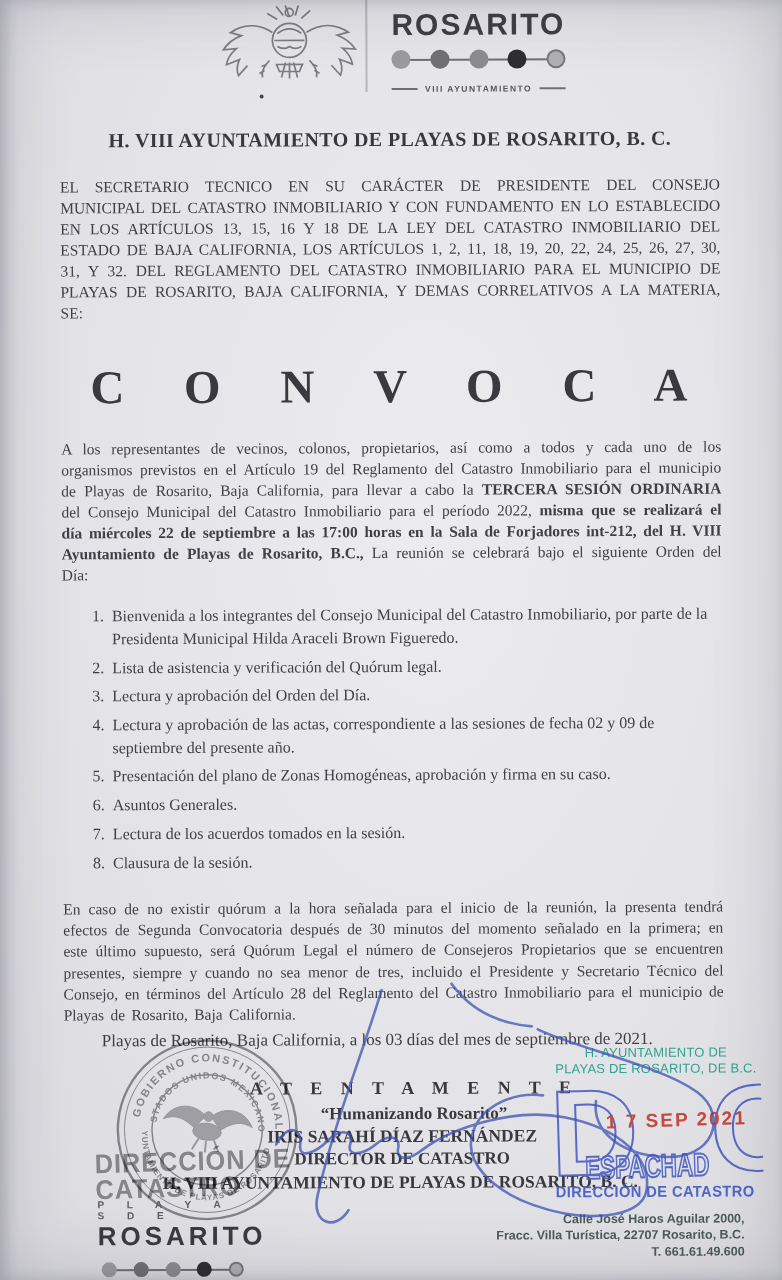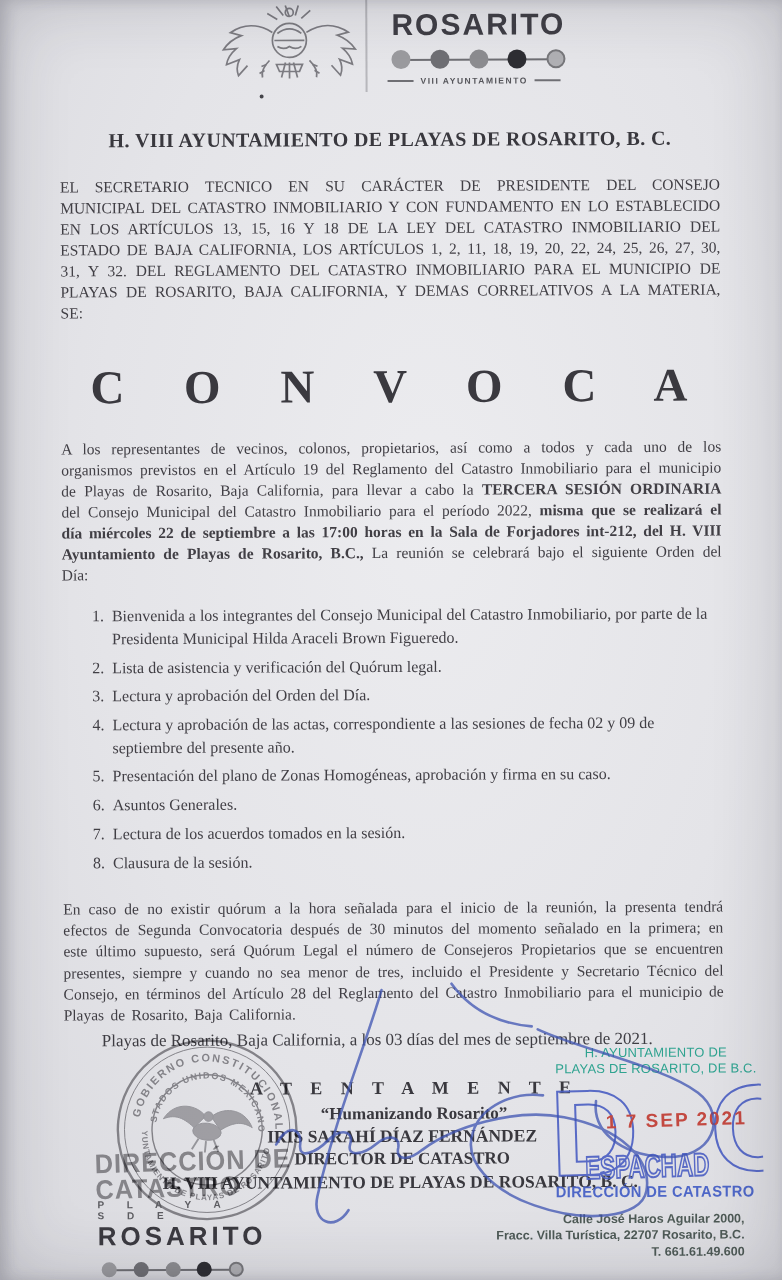--- a/index.html
+++ b/index.html
@@ -18,21 +18,21 @@
   .hdr{position:absolute;top:0;left:222px;width:350px;height:96px;}
   .crest{position:absolute;left:0;top:2px;}
   .hdr-divider{position:absolute;left:146px;top:0;width:2px;height:92px;background:#8f8f95;opacity:.55;}
   .brand{position:absolute;left:168px;top:8px;width:182px;text-align:center;font-family:"Liberation Sans",sans-serif;}
   .brand-title{font-size:30px;font-weight:800;letter-spacing:2px;color:#3f3e45;}
   .dots{position:relative;display:flex;justify-content:space-between;align-items:center;margin:7px 4px 0 4px;height:20px;}
   .dots::before{content:'';position:absolute;left:8px;right:8px;top:50%;height:2px;background:#6f6f74;}
   .dot{position:relative;width:19px;height:19px;border-radius:50%;}
   .dots.small .dot{width:15px;height:15px;}
   .d1{background:#9b9b9f;} .d2{background:#6f6f74;} .d3{background:#8c8c90;} .d4{background:#2e2e33;} .d5{background:#b0b0b4;border:2px solid #77777b;box-sizing:border-box;}
-  .brand-sub{display:flex;align-items:center;gap:7px;margin-top:7px;}
+  .brand-sub{display:flex;align-items:center;justify-content:center;gap:7px;margin-top:15px;}
   .brand-sub .dash{width:26px;height:0;border-top:2px solid #6f6f74;}
   .brand-sub .t{font-size:8.5px;font-weight:700;letter-spacing:1.5px;color:#55555a;}
   
   .content{position:absolute;top:110px;left:62px;width:660px;}
   .title{margin-top:18px;text-align:center;font-size:20px;font-weight:700;letter-spacing:.4px;color:#39383e;}
   p.block{margin:24px 0 0 0;text-align:justify;font-size:15.5px;line-height:1.36;word-spacing:2.5px;color:#413f45;}
   .intro{word-spacing:5px;}
   .convoca{margin-top:36px;text-align:center;font-size:47px;font-weight:600;letter-spacing:24px;text-indent:20px;color:#3a393f;}
   ol.agenda{margin:20px 0 0 0;padding-left:46px;font-size:16px;line-height:1.42;color:#413f45;}
   ol.agenda li{margin-bottom:6px;padding-left:4px;}

